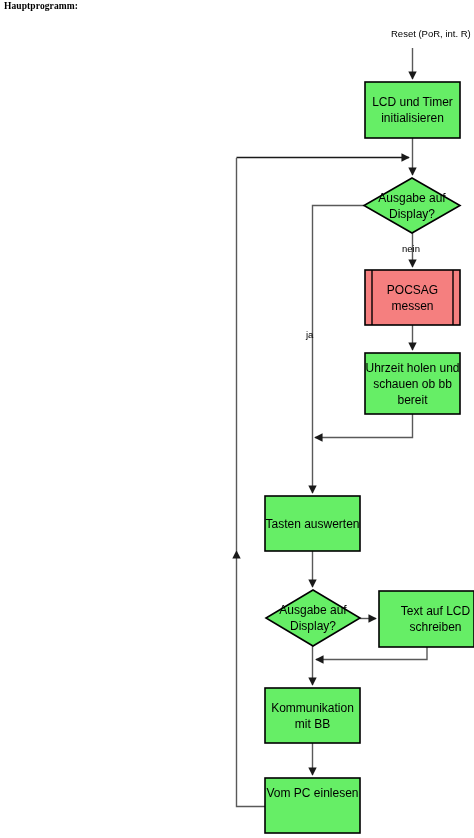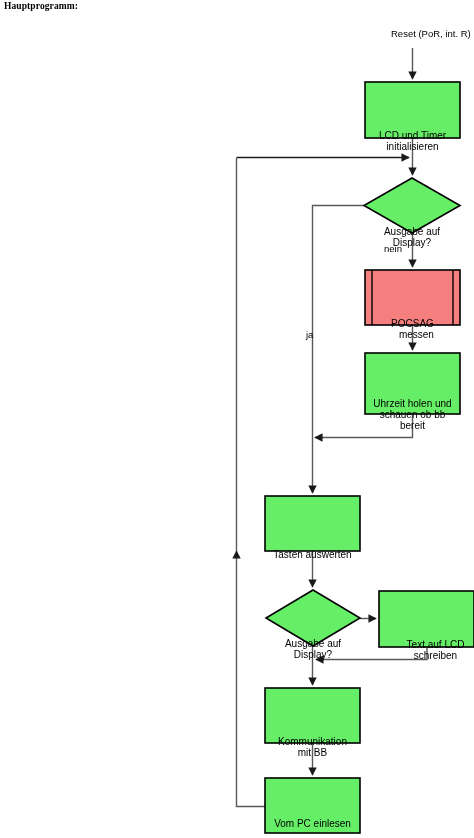--- a/index.html
+++ b/index.html
@@ -30,26 +30,25 @@
     top: 0;
     width: 474px;
     height: 838px;
   }
   .node-label {
     position: absolute;
     display: flex;
     align-items: center;
     justify-content: center;
     text-align: center;
-    font-size: 10px;
-    line-height: 11px;
+    font-size: 12px;
+    line-height: 16px;
     color: #000000;
     pointer-events: none;
     white-space: pre-line;
-    margin-top: 31px;
   }
   .edge-label {
     position: absolute;
     font-size: 9.5px;
     color: #000000;
     white-space: nowrap;
   }
 </style>
 </head>
 <body>
@@ -117,35 +116,35 @@
 </svg>
 
 <div class="edge-label" style="left:361px; top:28px;padding-left:30px;">Reset (PoR, int. R)</div>
 
 <div class="node-label" style="left:365px; top:82px; width:95px; height:56px;">LCD und Timer
 initialisieren</div>
 
 <div class="node-label" style="left:364px; top:178px; width:96px; height:55px;">Ausgabe auf
 Display?</div>
 
-<div class="node-label" style="left:365px; top:270px; width:95px; height:55px;text-align:right;">POCSAG
+<div class="node-label" style="left:365px; top:270px; width:95px; height:55px;">POCSAG
 messen</div>
 
 <div class="node-label" style="left:365px; top:353px; width:95px; height:61px;">Uhrzeit holen und
 schauen ob bb
 bereit</div>
 
 <div class="node-label" style="left:265px; top:496px; width:95px; height:55px;">Tasten auswerten</div>
 
 <div class="node-label" style="left:266px; top:590px; width:94px; height:56px;">Ausgabe auf
 Display?</div>
 
 <div class="node-label" style="left:379px; top:591px; width:113px; height:56px;">Text auf LCD
 schreiben</div>
 
 <div class="node-label" style="left:265px; top:688px; width:95px; height:55px;">Kommunikation
 mit BB</div>
 
 <div class="node-label" style="left:265px; top:765px; width:95px; height:55px;">Vom PC einlesen</div>
 
-<div class="edge-label" style="left:384px; top:243px;">nein</div>
+<div class="edge-label" style="left:402px; top:243px;">nein</div>
 
 <div class="edge-label" style="left:306px; top:329px;">ja</div>
 
 </body></html>

